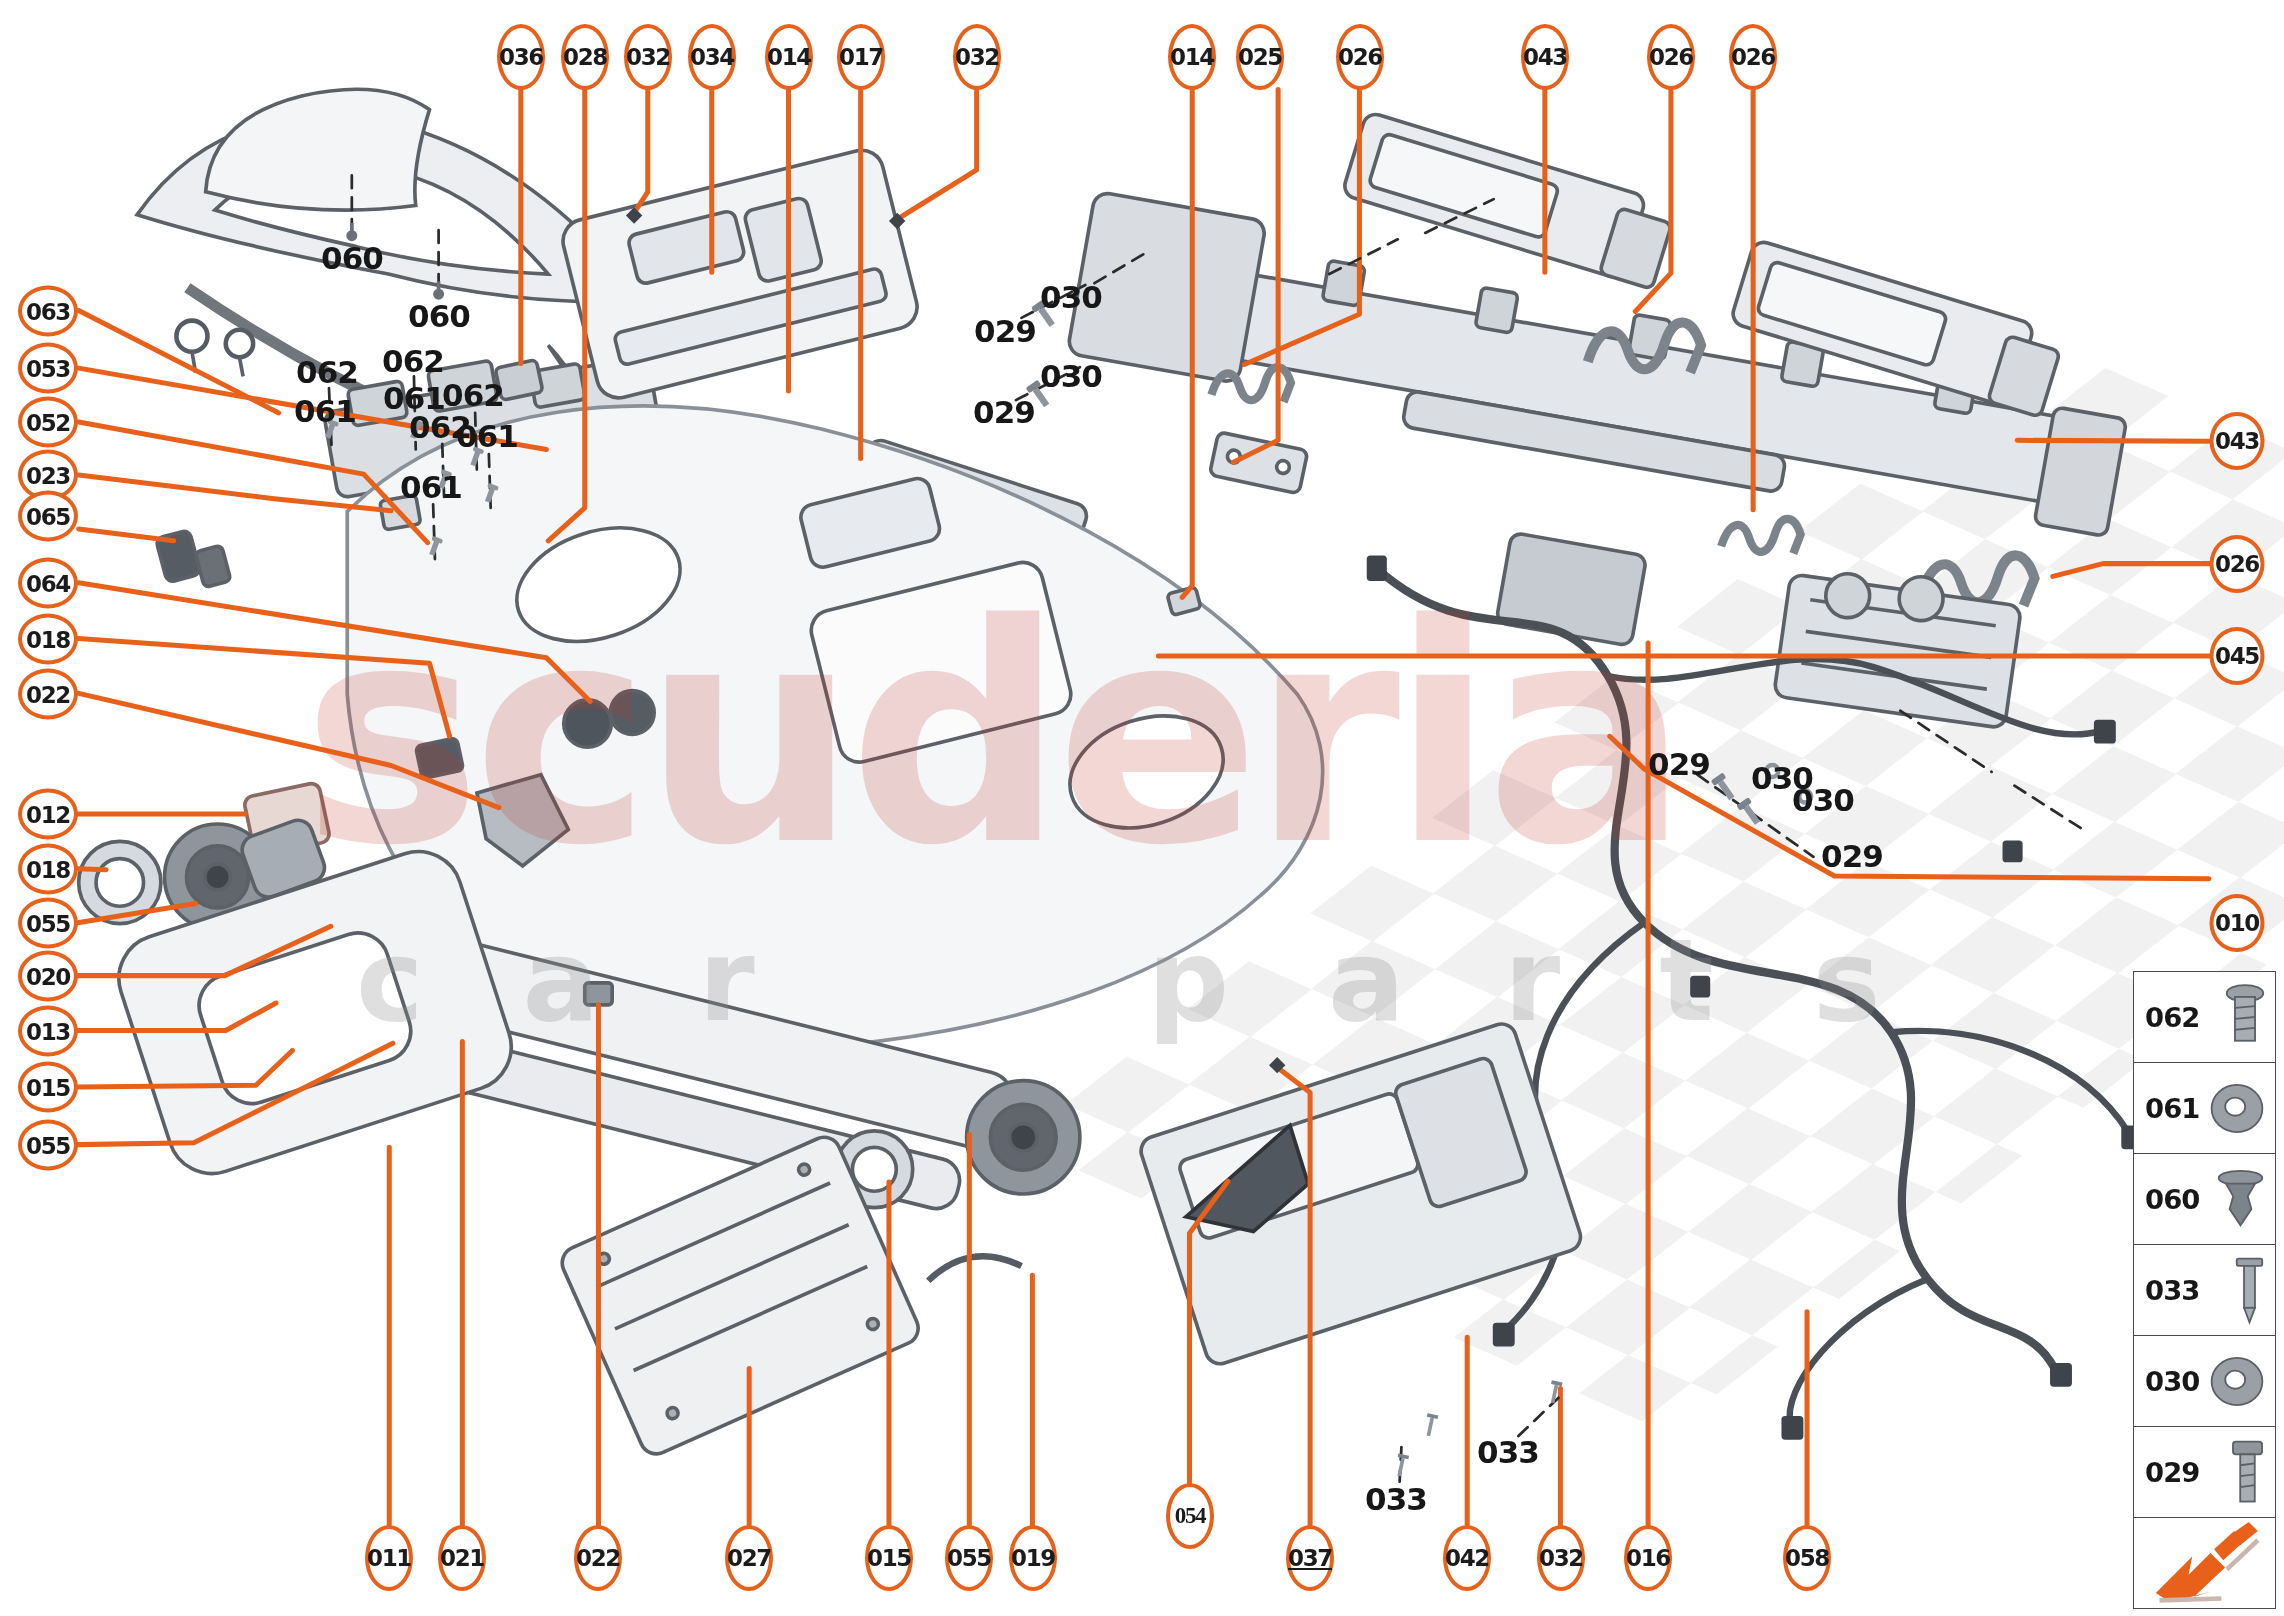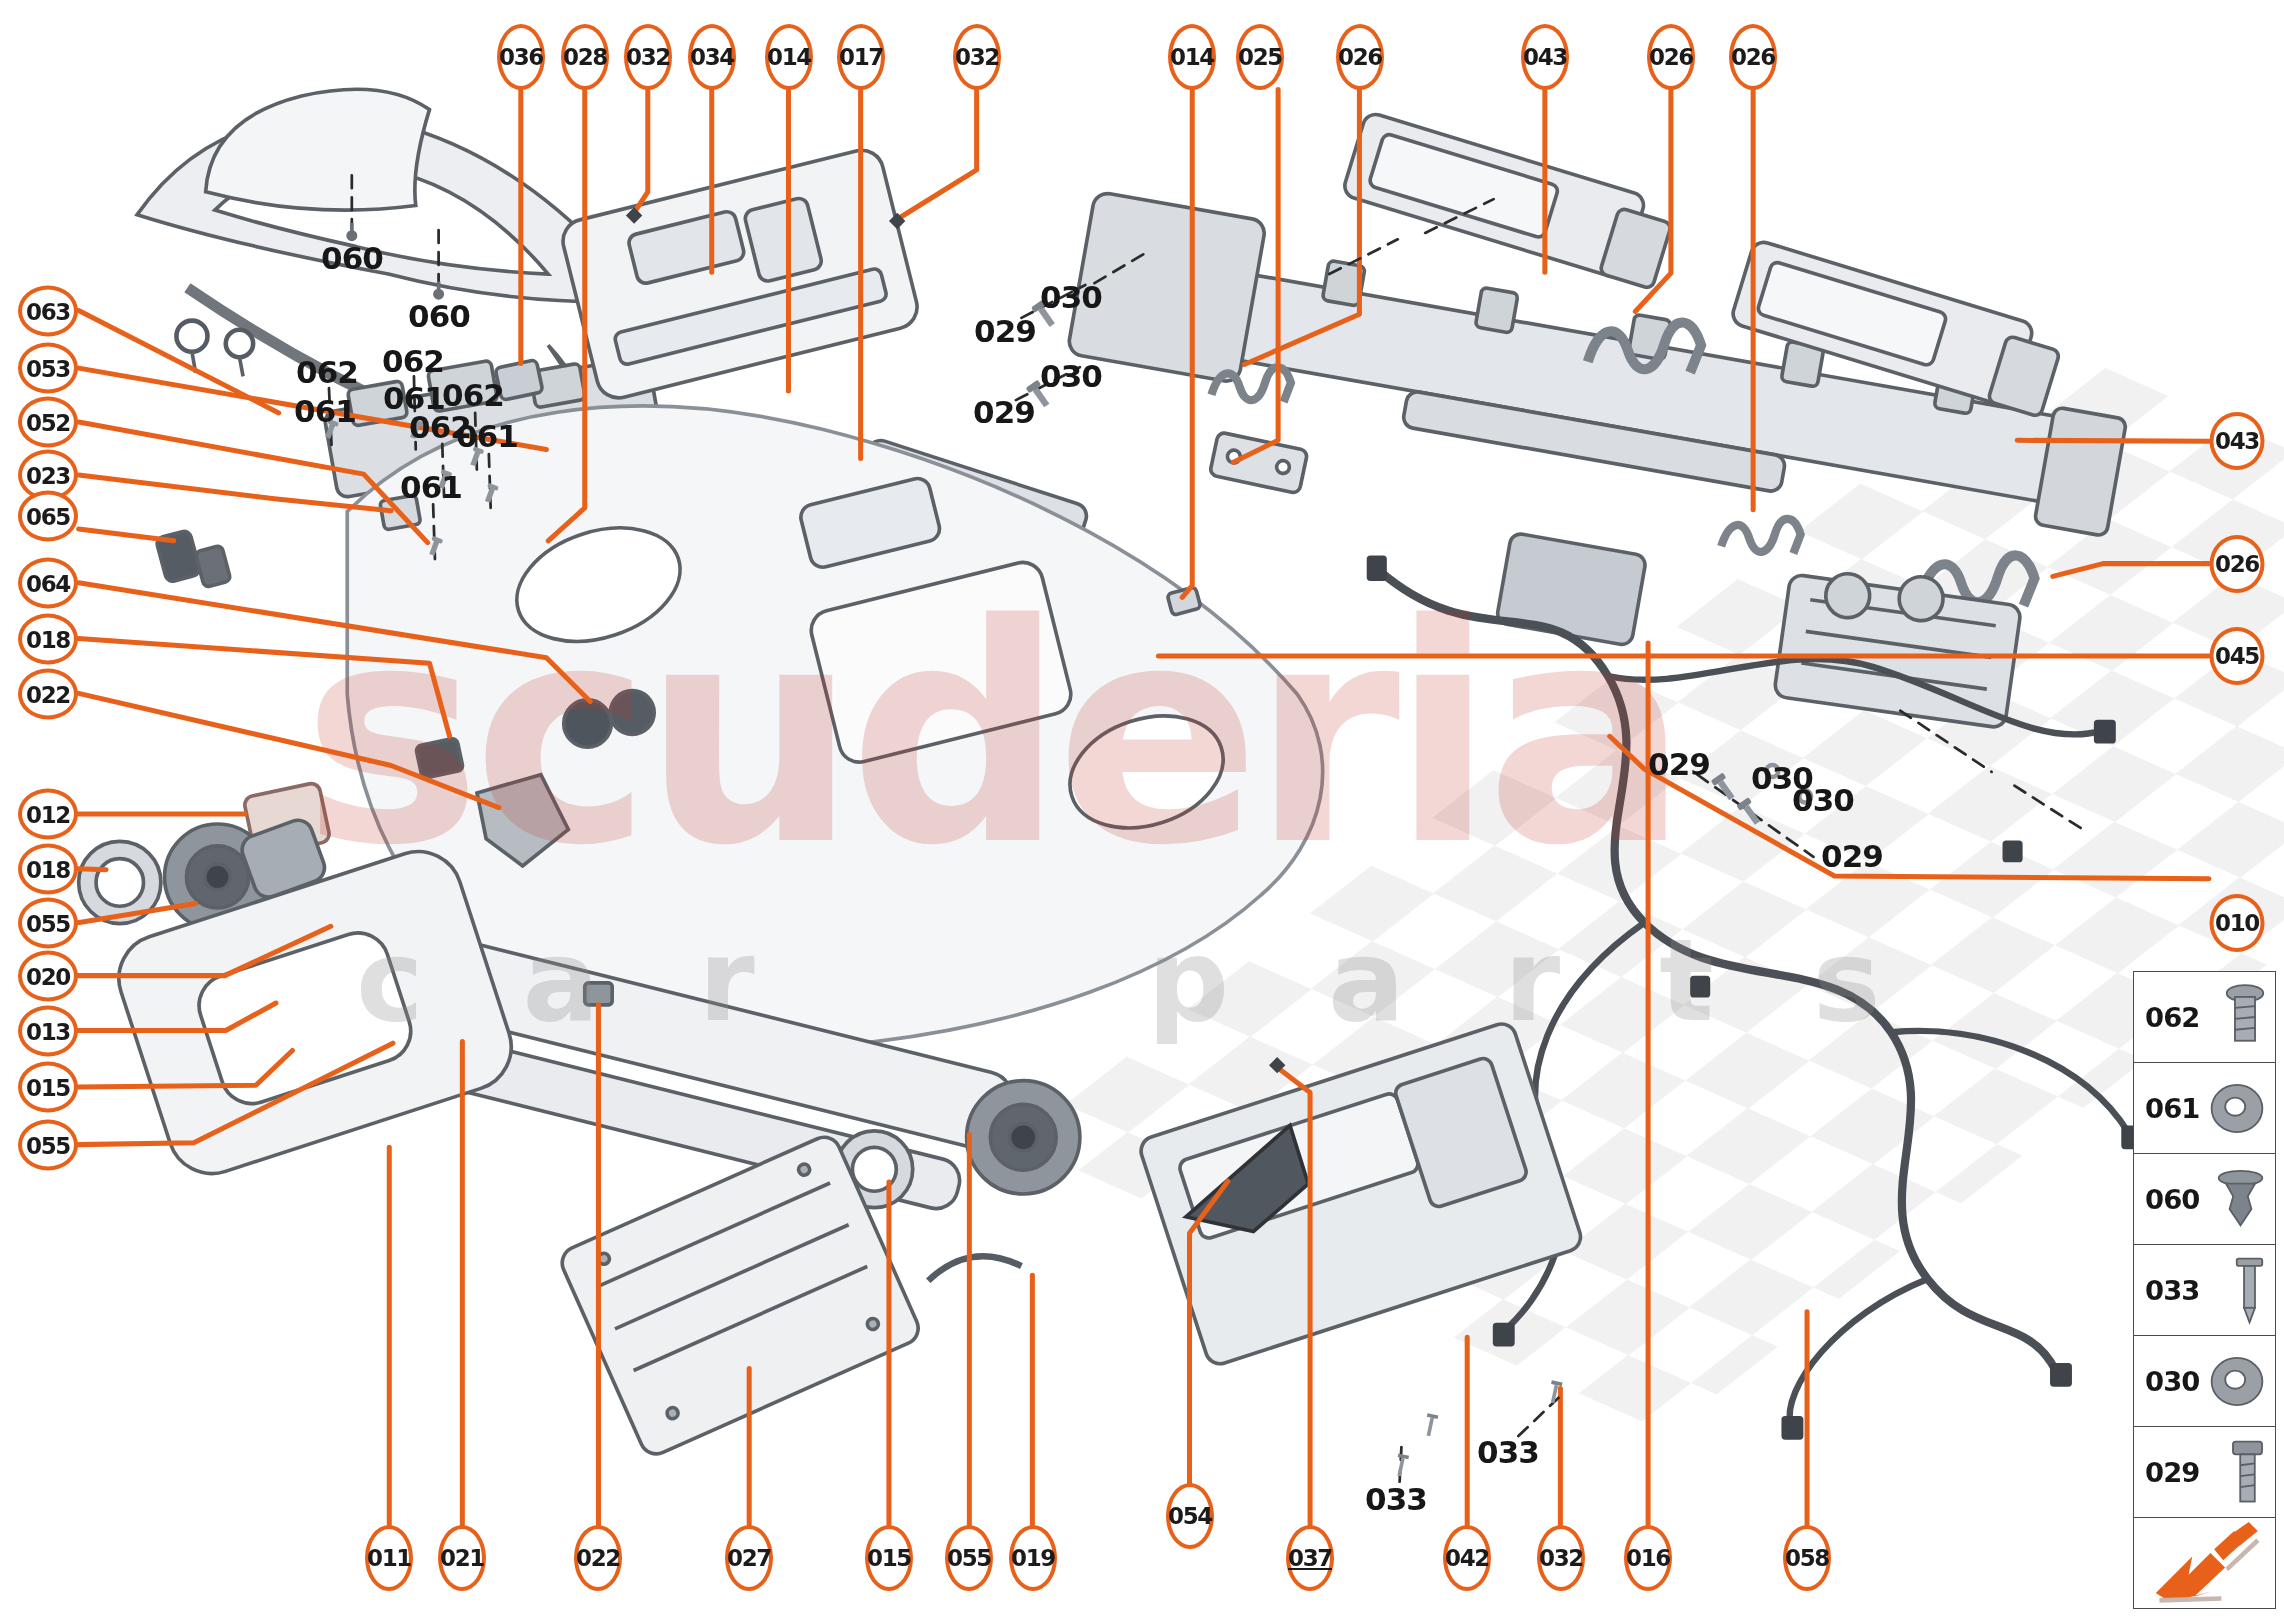--- a/index.html
+++ b/index.html
@@ -518,21 +518,21 @@
     <div class="callout wide" style="left: 48px; top: 1031px;">013</div>
     <div class="callout wide" style="left: 48px; top: 1087px;">015</div>
     <div class="callout wide" style="left: 48px; top: 1145px;">055</div>
     <div class="callout tall" style="left: 389px; top: 1558px;">011</div>
     <div class="callout tall" style="left: 462px; top: 1558px; text-align: center;">021</div>
     <div class="callout tall" style="left: 598px; top: 1558px;">022</div>
     <div class="callout tall" style="left: 749px; top: 1558px;">027</div>
     <div class="callout tall" style="left: 889px; top: 1558px;">015</div>
     <div class="callout tall" style="left: 969px; top: 1558px;">055</div>
     <div class="callout tall" style="left: 1033px; top: 1558px;">019</div>
-    <div class="callout tall" style="left: 1190px; top: 1516px;">054</div>
+    <div class="callout tall" style="left: 1190px; top: 1516px; font-family: Liberation Serif, serif;">054</div>
     <div class="callout tall" style="left: 1310px; top: 1558px; text-decoration: underline;">037</div>
     <div class="callout tall" style="left: 1467px; top: 1558px;">042</div>
     <div class="callout tall" style="left: 1561px; top: 1558px;">032</div>
     <div class="callout tall" style="left: 1648px; top: 1558px;">016</div>
     <div class="callout tall" style="left: 1807px; top: 1558px;">058</div>
     <div class="callout round" style="left: 2237px; top: 441px;">043</div>
     <div class="callout round" style="left: 2237px; top: 564px;">026</div>
     <div class="callout round" style="left: 2237px; top: 656px;">045</div>
     <div class="callout round" style="left: 2237px; top: 923px;">010</div>
     <div class="inline-label" style="left: 352px; top: 258px;">060</div>

